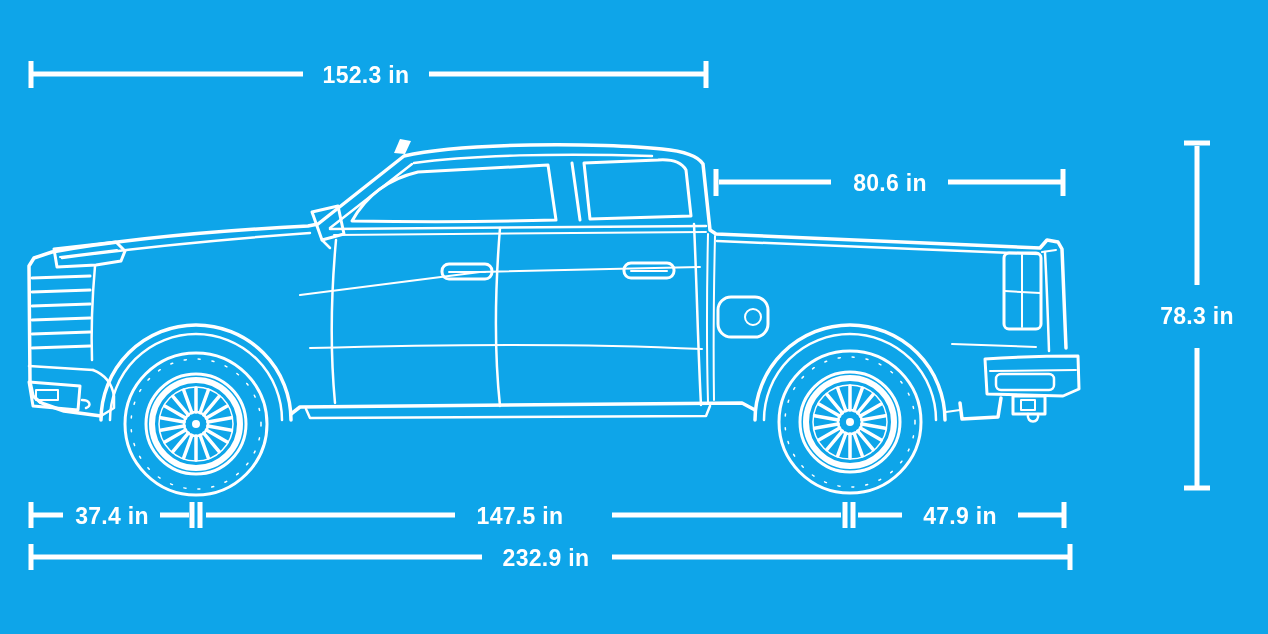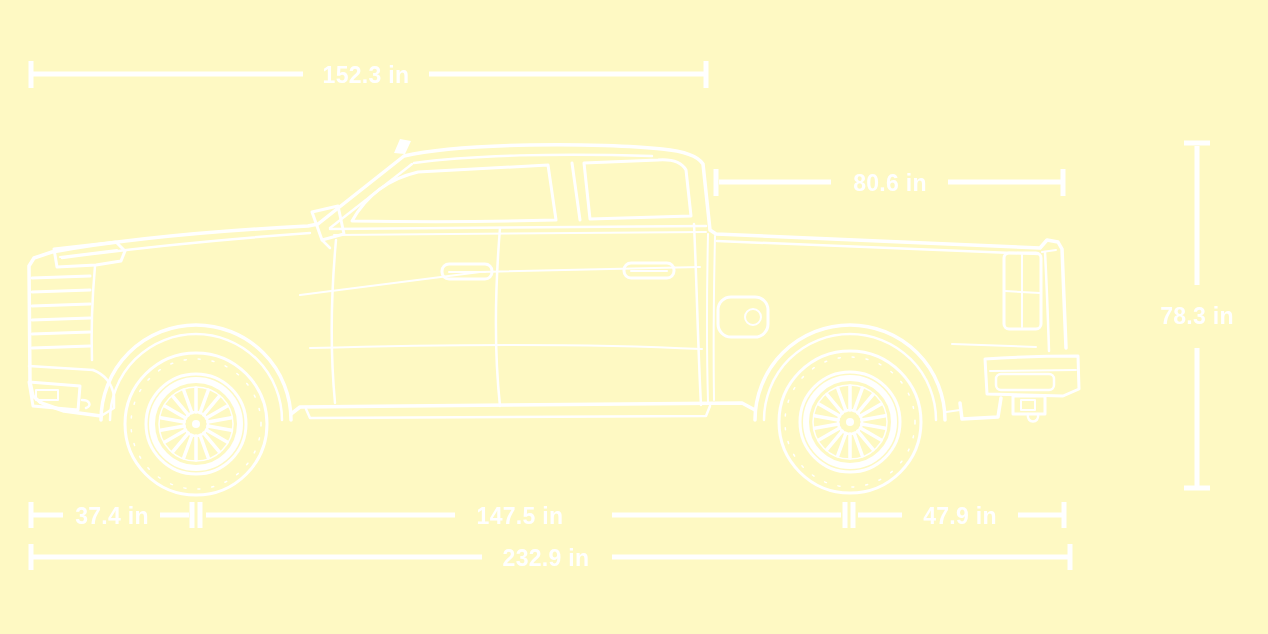--- a/index.html
+++ b/index.html
@@ -1,16 +1,16 @@
 <!DOCTYPE html>
 <html><head>
 <meta charset="utf-8">
 <style>
   html,body{margin:0;padding:0;background:#000;}
-  #stage{position:relative;width:1268px;height:634px;background:#fef9c3;overflow:hidden;
+  #stage{position:relative;width:1268px;height:634px;background:#0ea5e9;overflow:hidden;
          font-family:"Liberation Sans",sans-serif;}
   svg{display:block;}
   .stroke{stroke:#ffffff;fill:none;stroke-linecap:round;stroke-linejoin:round;}
   .dim{stroke:#ffffff;stroke-width:5;stroke-linecap:butt;}
   .dim-cap{stroke:#ffffff;stroke-width:5;stroke-linecap:butt;}
   .dim-text{fill:#ffffff;stroke:none;font-family:"Liberation Sans",sans-serif;
             font-weight:700;font-size:23px;letter-spacing:.3px;
             text-anchor:middle;dominant-baseline:central;}
   .fillw{fill:#ffffff;stroke:none;}
   .tread{stroke-dasharray:2 12;}

